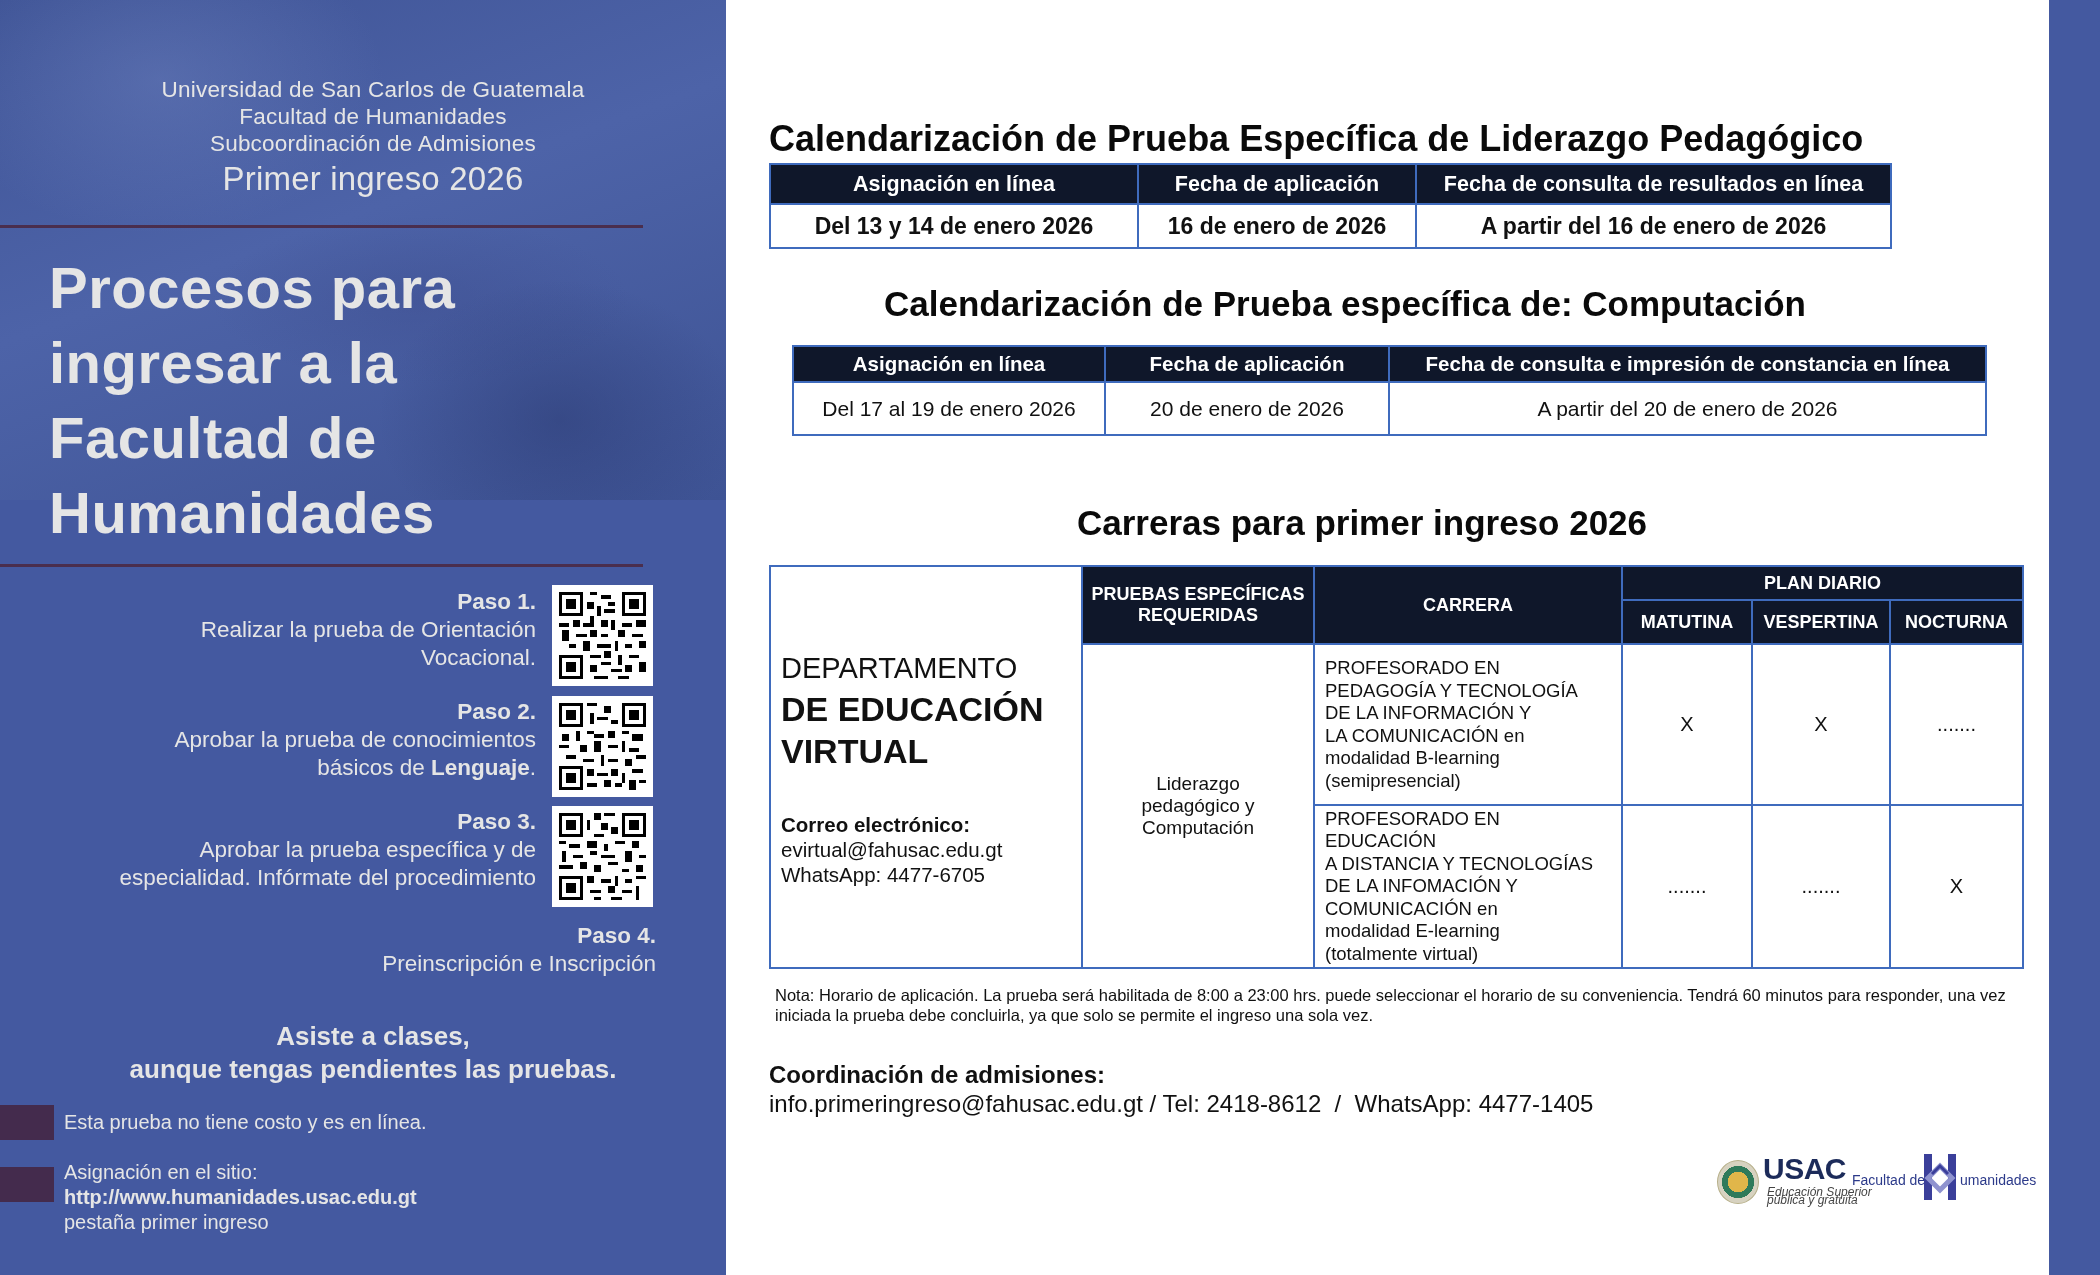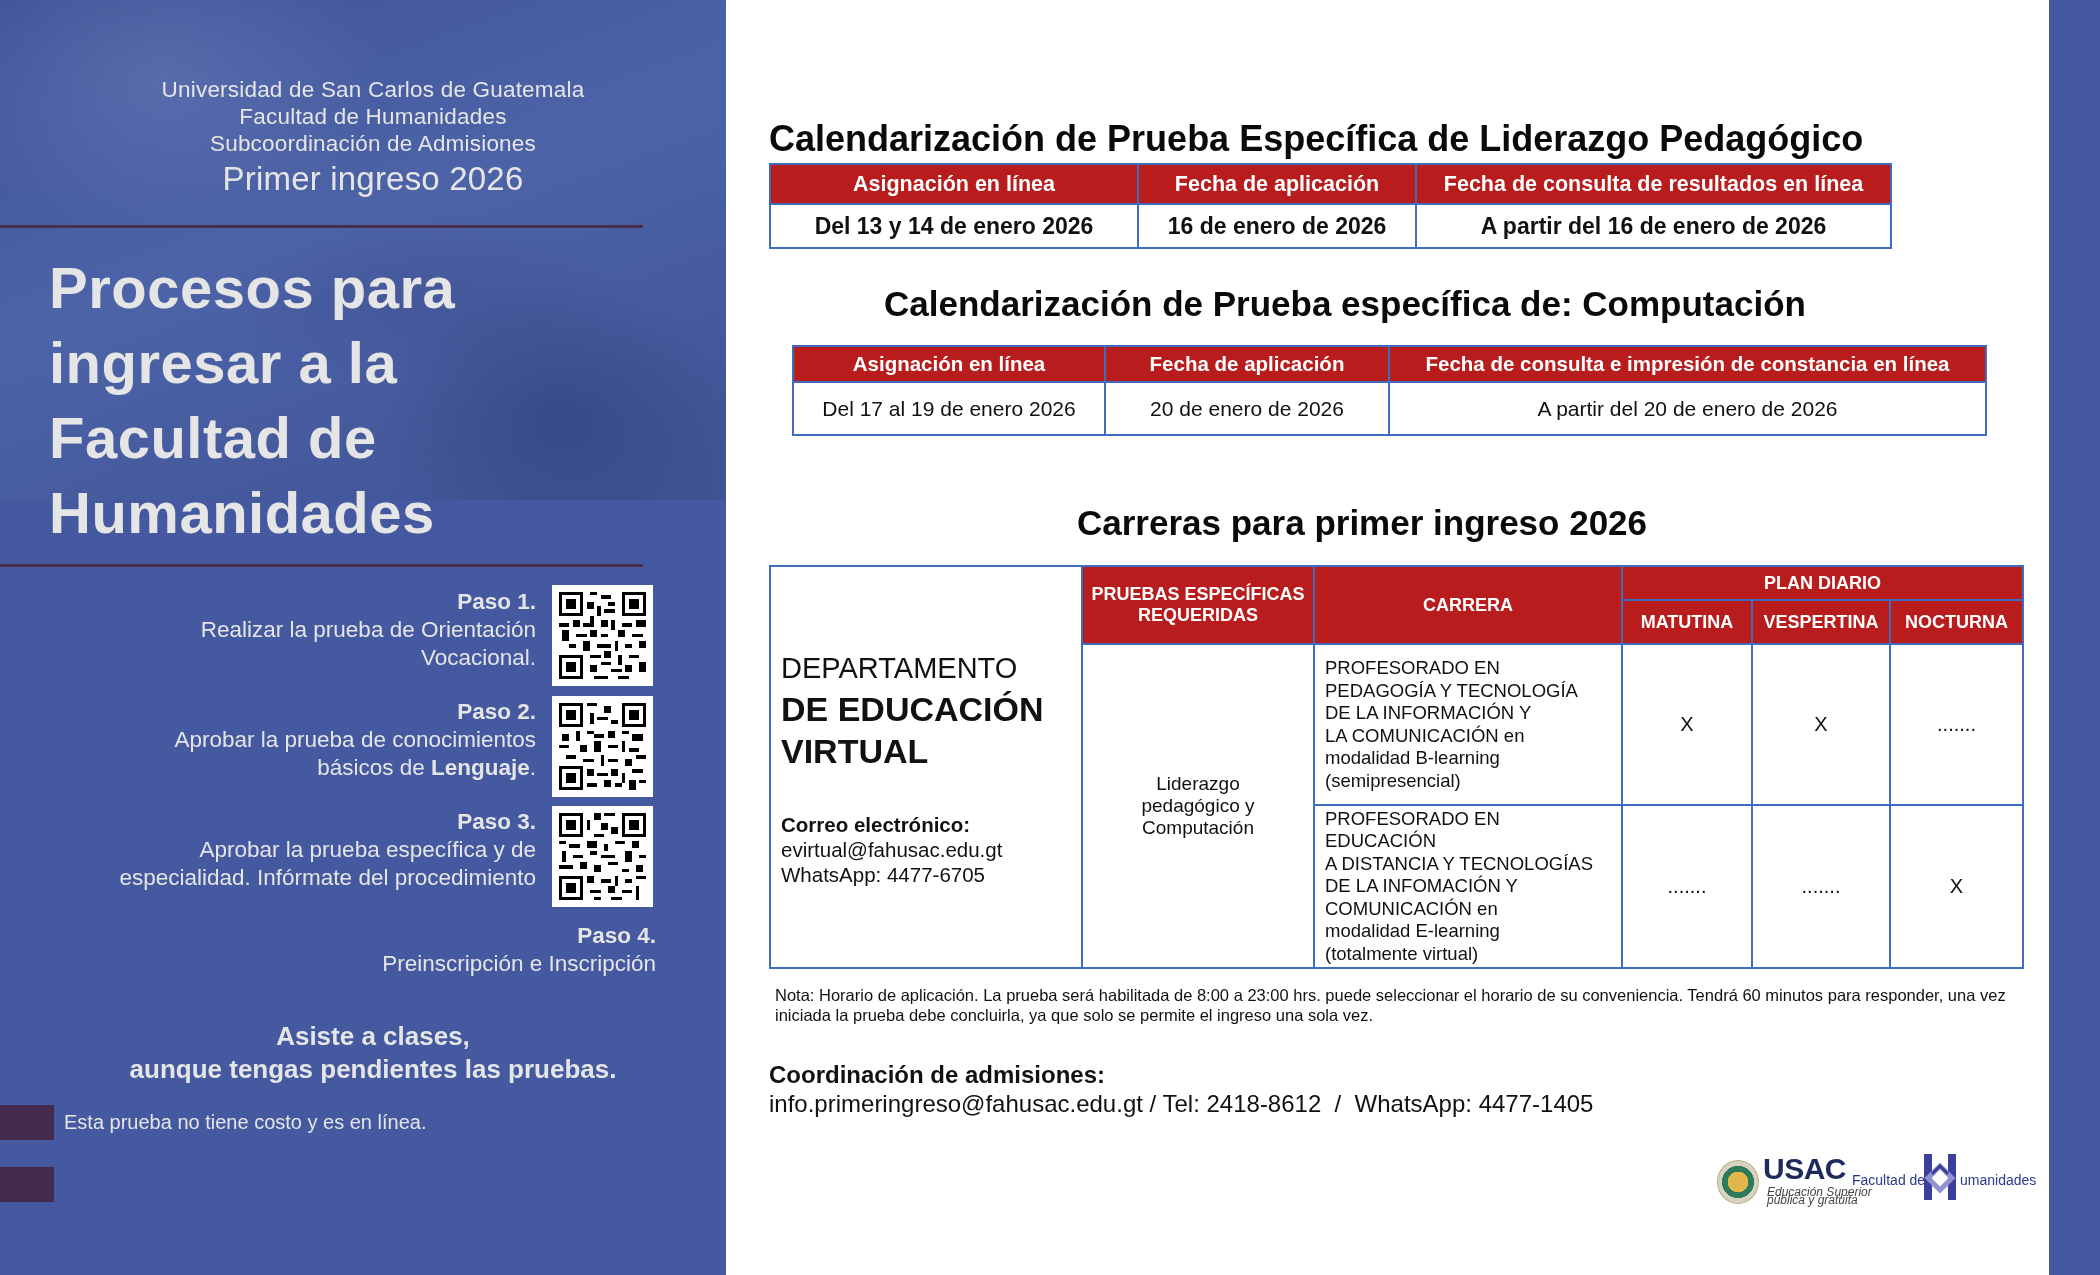--- a/index.html
+++ b/index.html
@@ -60,21 +60,21 @@
 
     
     .strip { position: absolute; left: 2049px; top: 0; width: 51px; height: 1275px; background: #4459a0; }
 
     
     .h2 {
       position: absolute; font-weight: 800; color: #0a0a0a; white-space: nowrap;
     }
     table { border-collapse: collapse; position: absolute; }
     .t1 th, .t1 td, .t2 th, .t2 td, .t3 th, .t3 td { border: 2px solid #3f6bbd; }
-    th { background: #b91c1c; color: #fff; font-weight: 600; }
+    th { background: #0f172a; color: #fff; font-weight: 600; }
     .t1 { left: 769px; top: 163px; width: 1123px; }
     .t1 th { height: 40px; font-size: 21.5px; }
     .t1 td { height: 44px; font-size: 23px; font-weight: 700; text-align: center; }
     .t2 { left: 792px; top: 345px; width: 1195px; }
     .t2 th { height: 36px; font-size: 20.5px; font-weight: 700; }
     .t2 td { height: 53px; font-size: 21px; text-align: center; }
     .t3 { left: 769px; top: 565px; width: 1255px; }
     .t3 th { font-size: 18px; font-weight: 700; }
     .t3 td { font-size: 18.5px; vertical-align: middle; }
     .t3 td.dept { vertical-align: middle; padding: 0 10px; background: #fff; }
@@ -192,20 +192,25 @@
 
   <div class="attend">
     <div>Asiste a clases,</div>
     <div>aunque tengas pendientes las pruebas.</div>
   </div>
 
   <div class="marker" style="top:1105px"></div>
   <div class="note-left" style="top:1110px">Esta prueba no tiene costo y es en línea.</div>
 
   <div class="marker" style="top:1167px"></div>
+  <div class="note-left" style="top:1160px">
+    <div>Asignación en el sitio:</div>
+    <div><b>http://www.humanidades.usac.edu.gt</b></div>
+    <div>pestaña primer ingreso</div>
+  </div>
 </div>
 
 <div class="strip"></div>
 
 <div class="h2" style="left:769px; top:118px; font-size:36px;">Calendarización de Prueba Específica de Liderazgo Pedagógico</div>
 <table class="t1">
   <tbody>
       <tr>
     <th style="width:368px">Asignación en línea</th>
     <th style="width:278px">Fecha de aplicación</th>

